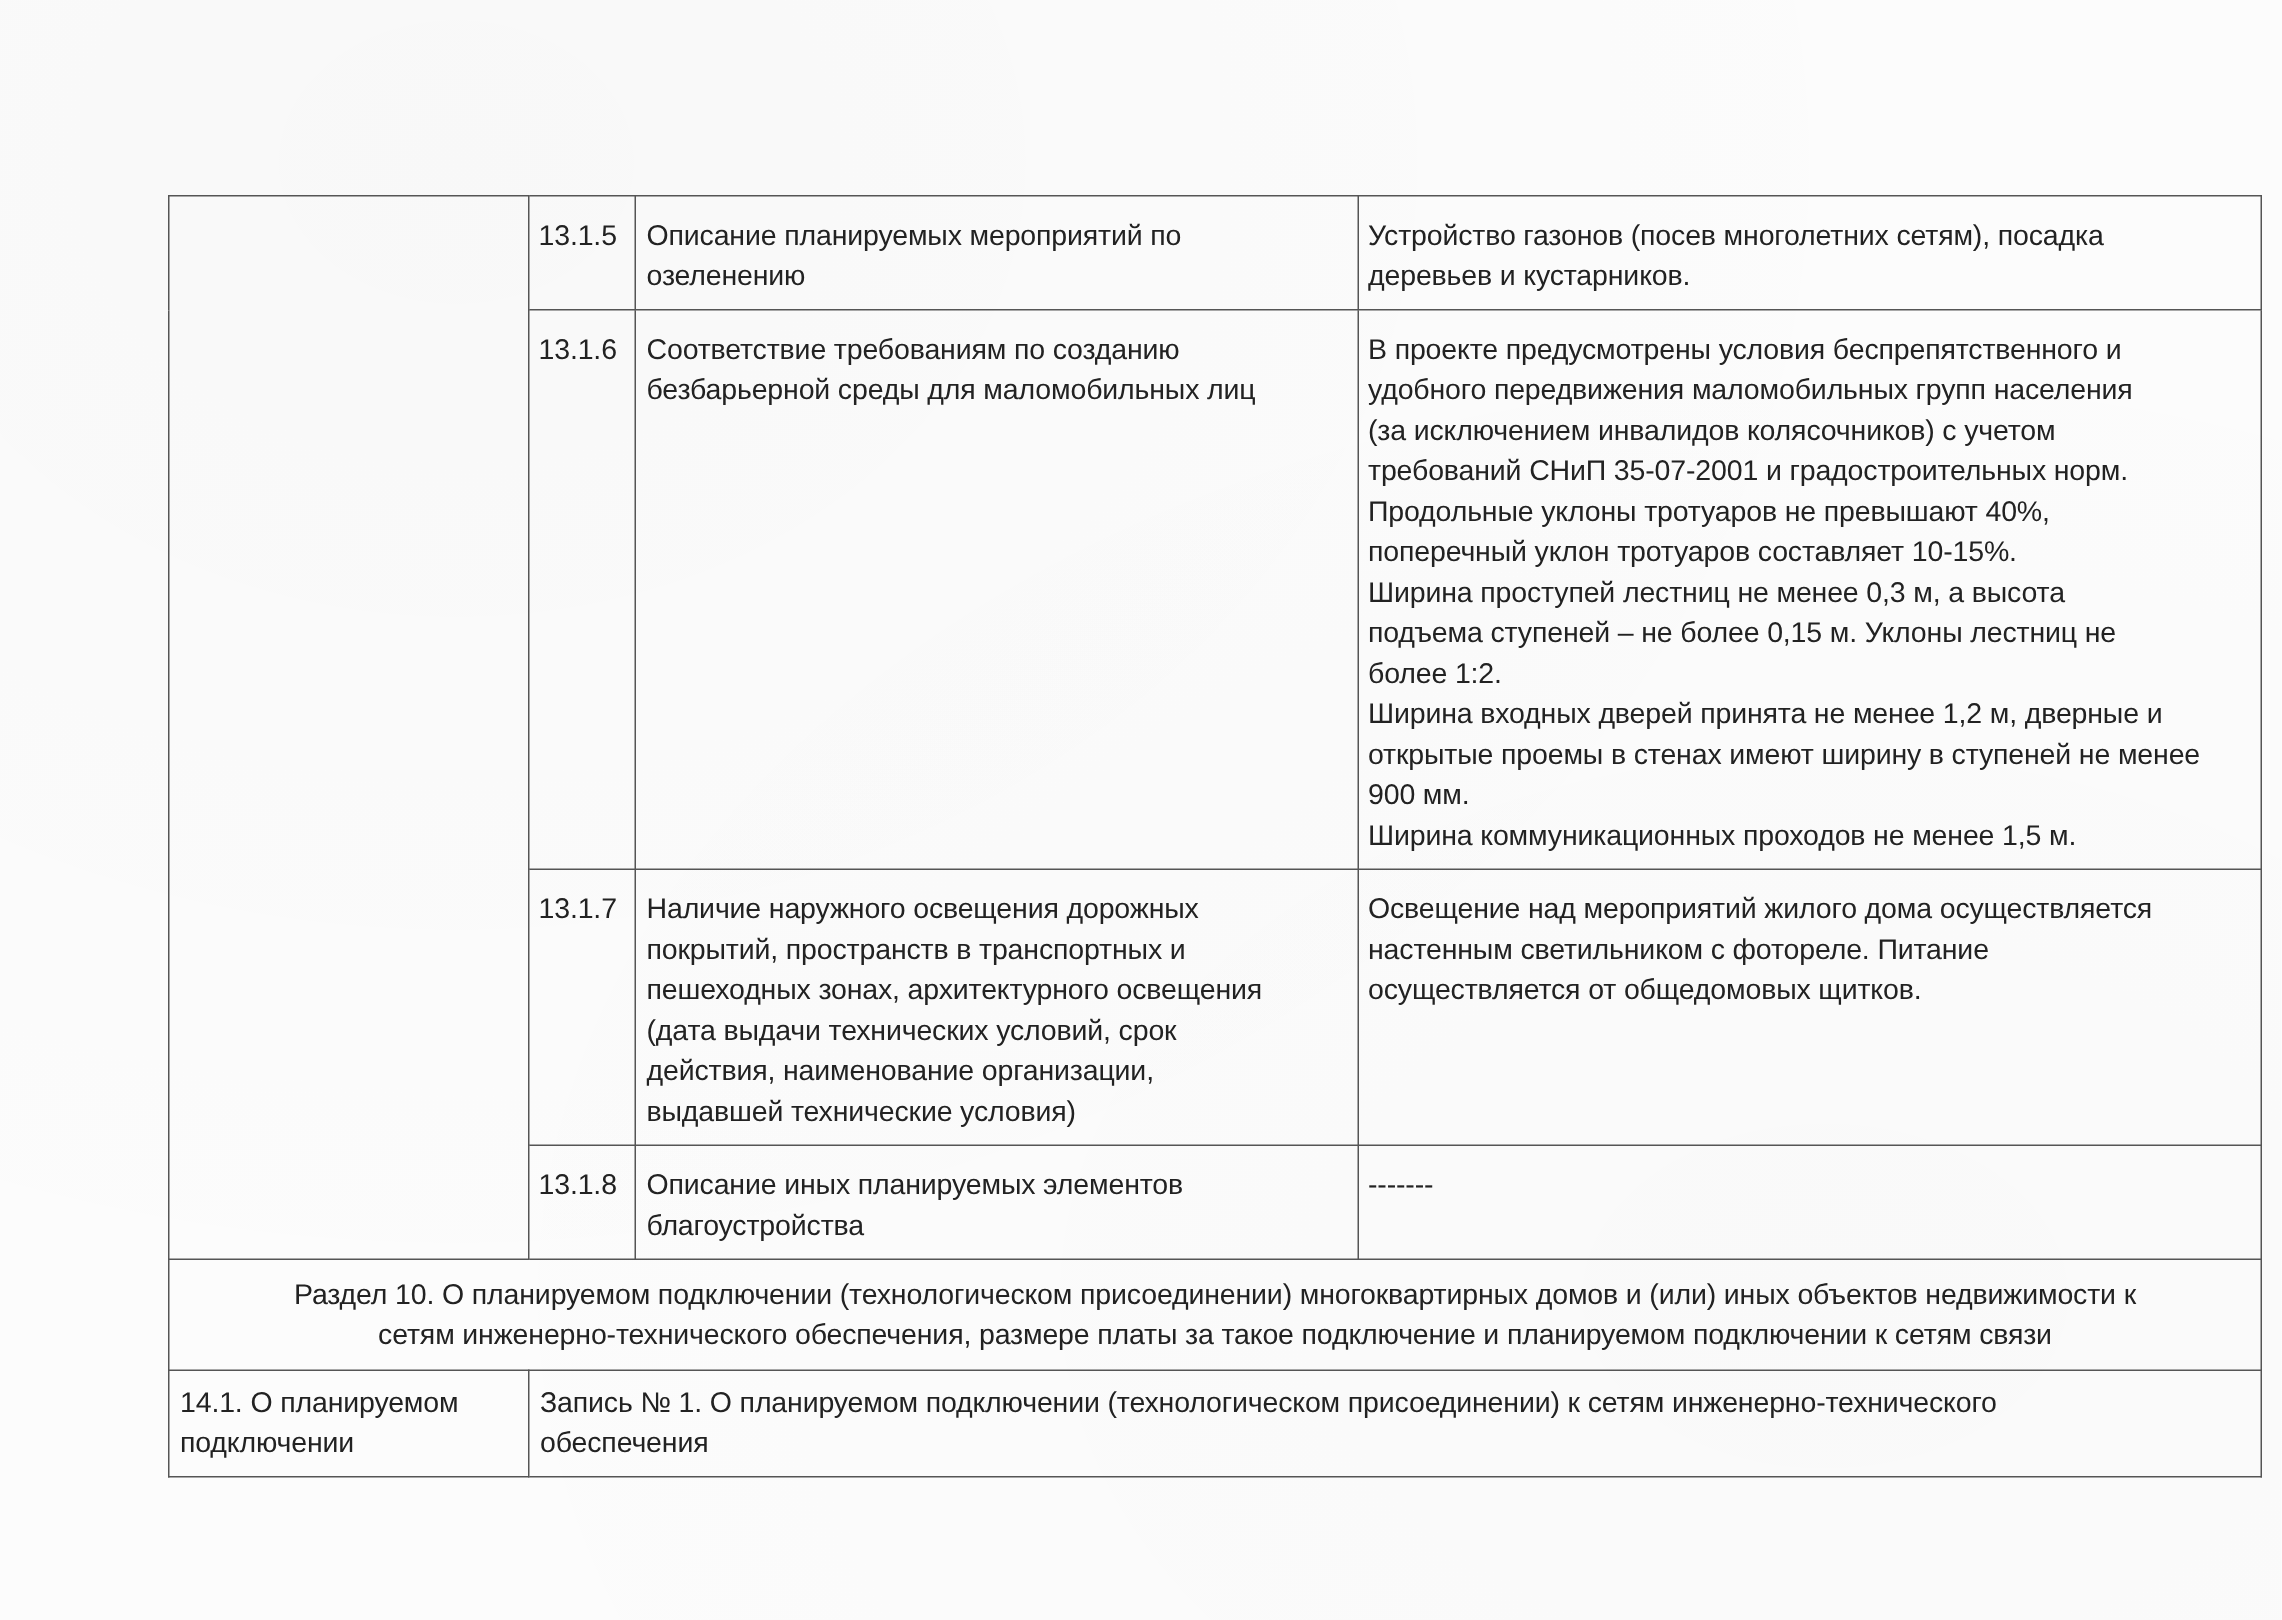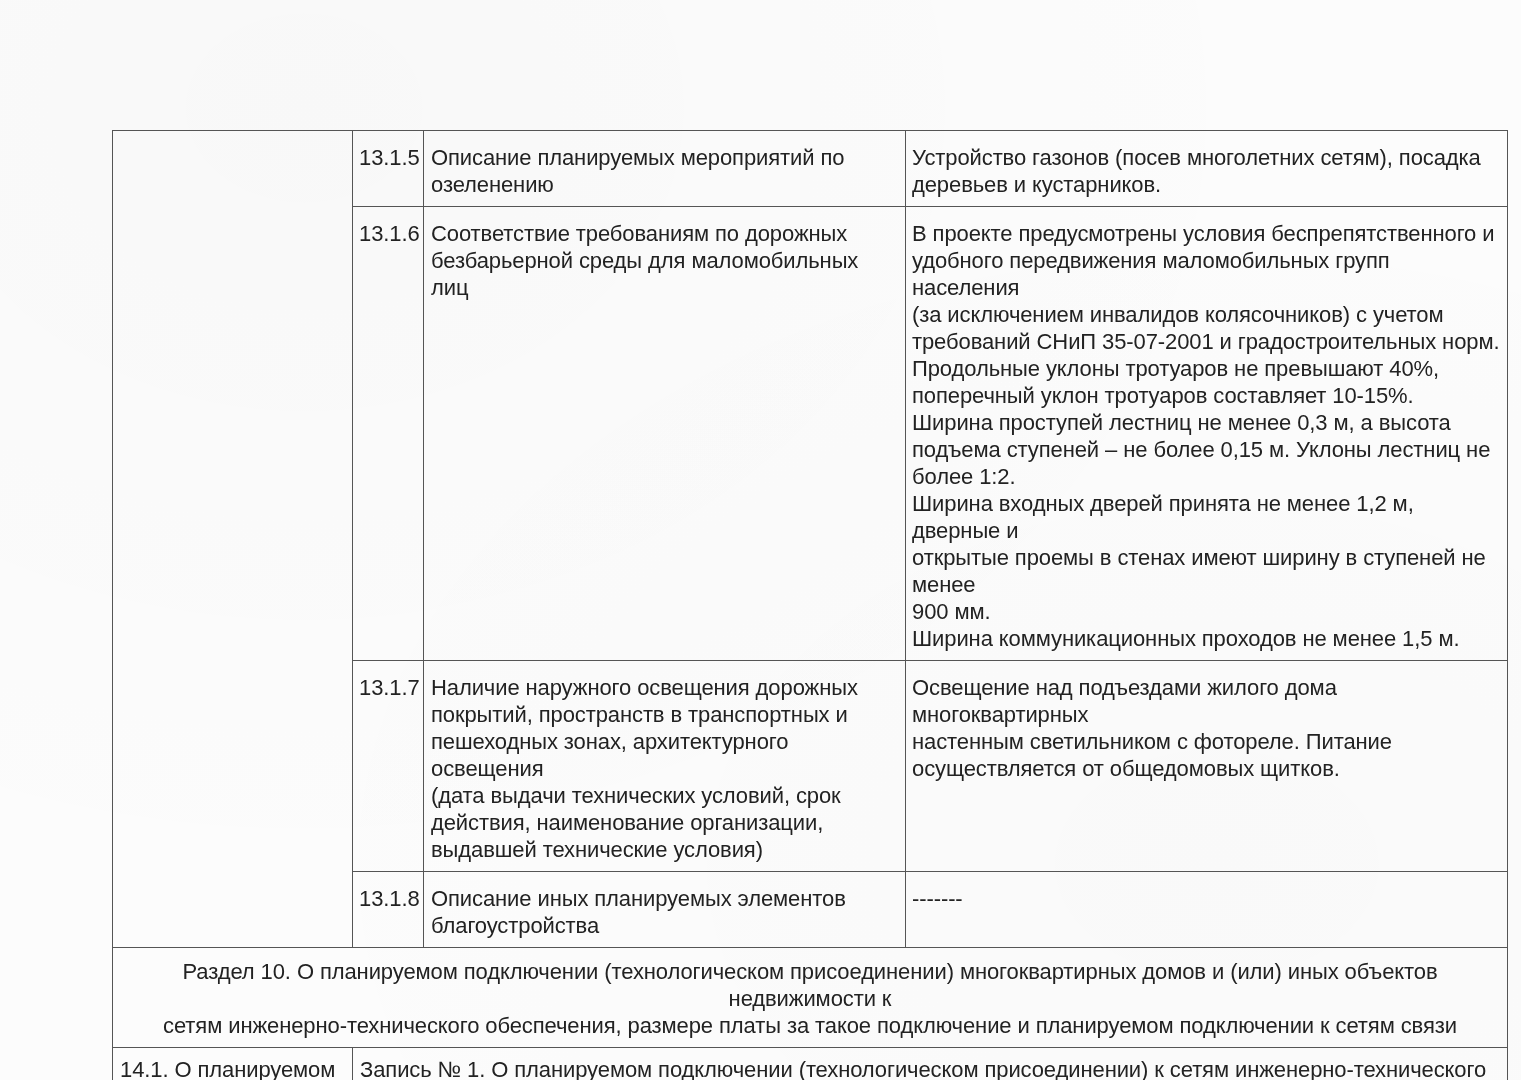--- a/index.html
+++ b/index.html
@@ -15,21 +15,21 @@
       #fcfcfc;
   }
   .doc-table {
     position:absolute; left:112px; top:130px;
     border-collapse:collapse; table-layout:fixed;
     width:1395px;
   }
   .doc-table td {
     border:1.5px solid #555;
     vertical-align:top;
-    font-size:22px; line-height:27px;
+    font-size:19px; line-height:27px;
     padding:13px 7px 8px 7px;
     letter-spacing:-0.1px;
   }
   .col-section { width:240px; }
   .col-code { width:71px; }
   .col-param { width:482px; }
   .col-value { width:602px; }
   td.code { padding-left:6px; padding-right:4px; white-space:nowrap; }
   td.value { padding-left:6px; padding-right:4px; }
   .line { display:block; }
@@ -63,21 +63,21 @@
       </td>
       <td class="value">
         <span class="line">Устройство газонов (посев многолетних сетям), посадка</span>
         <span class="line">деревьев и кустарников.</span>
       </td>
     </tr>
 
     <tr class="r-1316">
       <td class="code">13.1.6</td>
       <td>
-        <span class="line">Соответствие требованиям по дорожных</span>
+        <span class="line">Соответствие требованиям по созданию</span>
         <span class="line">безбарьерной среды для маломобильных лиц</span>
       </td>
       <td class="value">
         <span class="line">В проекте предусмотрены условия беспрепятственного и</span>
         <span class="line">удобного передвижения маломобильных групп населения</span>
         <span class="line">(за исключением инвалидов колясочников) с учетом</span>
         <span class="line">требований СНиП 35-07-2001 и градостроительных норм.</span>
         <span class="line">Продольные уклоны тротуаров не превышают 40%,</span>
         <span class="line">поперечный уклон тротуаров составляет 10-15%.</span>
         <span class="line">Ширина проступей лестниц не менее 0,3 м, а высота</span>
@@ -94,21 +94,21 @@
       <td class="code">13.1.7</td>
       <td>
         <span class="line">Наличие наружного освещения дорожных</span>
         <span class="line">покрытий, пространств в транспортных и</span>
         <span class="line">пешеходных зонах, архитектурного освещения</span>
         <span class="line">(дата выдачи технических условий, срок</span>
         <span class="line">действия, наименование организации,</span>
         <span class="line">выдавшей технические условия)</span>
       </td>
       <td class="value">
-        <span class="line">Освещение над подъездами жилого дома многоквартирных</span>
+        <span class="line">Освещение над мероприятий жилого дома осуществляется</span>
         <span class="line">настенным светильником с фотореле. Питание</span>
         <span class="line">осуществляется от общедомовых щитков.</span>
       </td>
     </tr>
 
     <tr class="r-1318">
       <td class="code">13.1.8</td>
       <td>
         <span class="line">Описание иных планируемых элементов</span>
         <span class="line">благоустройства</span>

